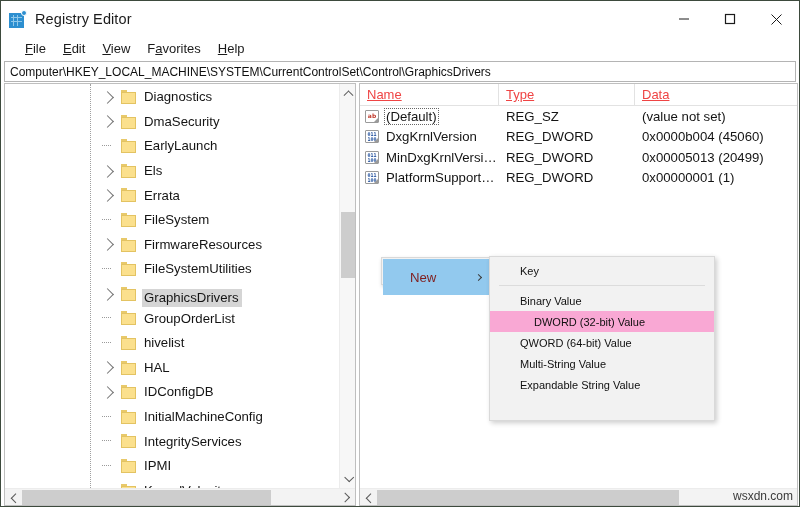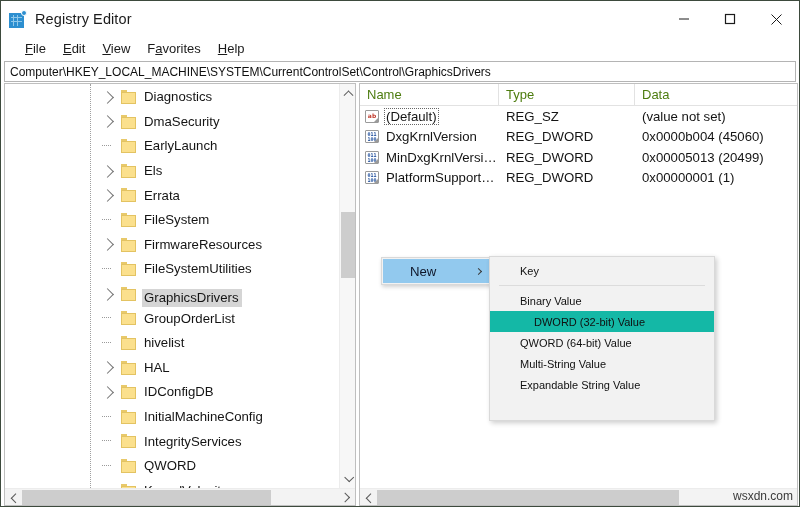--- a/index.html
+++ b/index.html
@@ -217,25 +217,26 @@
 
   
   .lv-header {
     position: absolute; left: 0; top: 0; right: 0;
     height: 22px;
     background: #ffffff;
     border-bottom: 1px solid #e2e2e2;
     display: flex;
   }
   .lv-col {
-    font-size: 13px; color: #4d7c0f;
+    font-size: 13px; color: #ef4444;
     padding: 3px 12px 0 7px;
     border-right: 1px solid #e2e2e2;
     height: 22px;
     white-space: nowrap;
+    text-decoration: underline;
   }
   .lv-col.c1 { width: 139px; }
   .lv-col.c2 { width: 136px; }
   .lv-col.c3 { flex: 1; border-right: none; }
   .lv-body {
     position: absolute; left: 0; top: 22px; right: 0; bottom: 17px;
     overflow: hidden;
   }
   .lv-row {
     height: 20.5px;
@@ -300,24 +301,24 @@
     position: absolute;
     left: 380px; top: 256px;
     width: 111px; height: 28px;
     background: #f2f2f2;
     border: 1px solid #d9d9d9;
     box-shadow: 1px 2px 4px rgba(0,0,0,.18);
     z-index: 30;
   }
   .ctx-parent .mi {
     position: absolute; left: 1px; top: 1px;
-    width: 107px; height: 24px;
+    width: 107px; height: 36px;
     background: #92c9ee;
     display: flex; align-items: center;
-    font-size: 13.2px; color: #0f172a;
+    font-size: 13.2px; color: #7f1d1d;
   }
   .ctx-parent .mi .lbl { margin-left: 27px; }
   .ctx-parent .mi .sub {
     position: absolute; right: 9px;
     width: 5px; height: 5px;
     border-right: 1.3px solid #3a3a3a;
     border-top: 1.3px solid #3a3a3a;
     transform: rotate(45deg);
   }
   .ctx-child {
@@ -330,21 +331,21 @@
     z-index: 31;
     padding-top: 3px;
   }
   .ctx-child .ci {
     height: 21px;
     display: flex; align-items: center;
     padding-left: 30px;
     font-size: 11px; color: #101010;
     white-space: nowrap;
   }
-  .ctx-child .ci.hl { background: #14b8a6; padding-left: 44px; }
+  .ctx-child .ci.hl { background: #f9a8d4; padding-left: 44px; }
   .ctx-sep {
     height: 1px; background: #dcdcdc;
     margin: 4px 9px 4px 9px;
   }
 
   
   .watermark {
     position: absolute;
     right: 6px; bottom: 3px;
     font-size: 12px; color: #3a3a3a;
@@ -533,21 +534,21 @@
                 <div class="body"></div>
               </div>
               <div class="label">IntegrityServices</div>
             </div>
             <div class="tnode">
               <div class="stub"></div>
               <div class="folder">
                 <div class="tab"></div>
                 <div class="body"></div>
               </div>
-              <div class="label">QWORD</div>
+              <div class="label">IPMI</div>
             </div>
             <div class="tnode">
               <div class="folder">
                 <div class="tab"></div>
                 <div class="body"></div>
               </div>
               <div class="label">KernelVelocity</div>
             </div>
           </div>
       </div>

